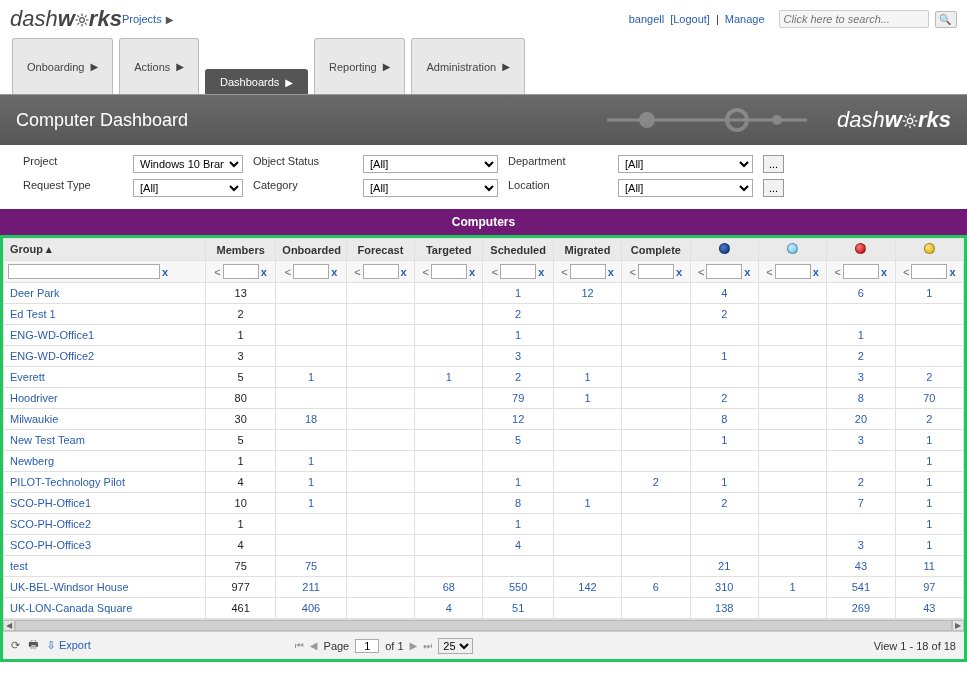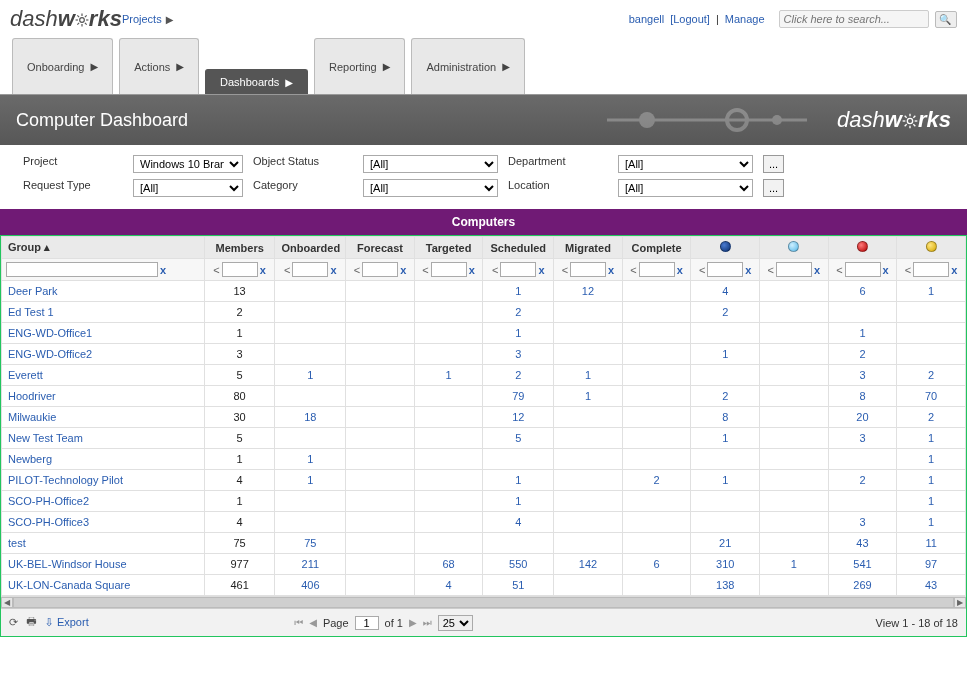--- a/index.html
+++ b/index.html
@@ -39,21 +39,21 @@
 .filter-select { border: 1px solid #aaa; font-size: 11px; padding: 1px 2px; background: #fff; }
 .filter-select.w1 { width: 110px; }
 .filter-select.w2 { width: 135px; }
 .filter-select.w3 { width: 135px; }
 .filter-btn { border: 1px solid #999; background: #f2f2f2; padding: 0 5px; cursor: pointer; font-size: 11px; height: 18px; }
 
 
 .grid-section-title { background: #701a75; color: #fff; text-align: center; padding: 6px 0; font-weight: bold; font-size: 12px; }
 
 
-.grid-wrap { border: 1px solid #22c55e; }
+.grid-wrap { border: 3px solid #22c55e; }
 table.grid { width: 100%; border-collapse: collapse; table-layout: fixed; }
 table.grid th, table.grid td { border: 1px solid #e0e0e0; padding: 4px 6px; font-size: 11px; vertical-align: middle; }
 table.grid thead th { background: #eaeaea; font-weight: bold; color: #333; text-align: center; }
 table.grid thead th:first-child { text-align: left; }
 table.grid tr.filter-inputs td { background: #f7f7f7; padding: 3px 4px; }
 .col-group { width: 195px; }
 .col-num { width: 66px; }
 .col-num2 { width: 68px; }
 .filter-input-cell { display: flex; align-items: center; gap: 2px; justify-content: center; }
 .filter-input-cell .lt { color: #666; font-size: 11px; }
@@ -447,20 +447,34 @@
           <td></td>
           <td><a class="num">1</a></td>
           <td></td>
           <td><a class="num">2</a></td>
           <td><a class="num">1</a></td>
           <td></td>
           <td><a class="num">2</a></td>
           <td><a class="num">1</a></td>
         </tr>
         <tr>
+          <td><a>SCO-PH-Office1</a></td>
+          <td class="black">10</td>
+          <td><a class="num">1</a></td>
+          <td></td>
+          <td></td>
+          <td><a class="num">8</a></td>
+          <td><a class="num">1</a></td>
+          <td></td>
+          <td><a class="num">2</a></td>
+          <td></td>
+          <td><a class="num">7</a></td>
+          <td><a class="num">1</a></td>
+        </tr>
+        <tr>
           <td><a>SCO-PH-Office2</a></td>
           <td class="black">1</td>
           <td></td>
           <td></td>
           <td></td>
           <td><a class="num">1</a></td>
           <td></td>
           <td></td>
           <td></td>
           <td></td>

